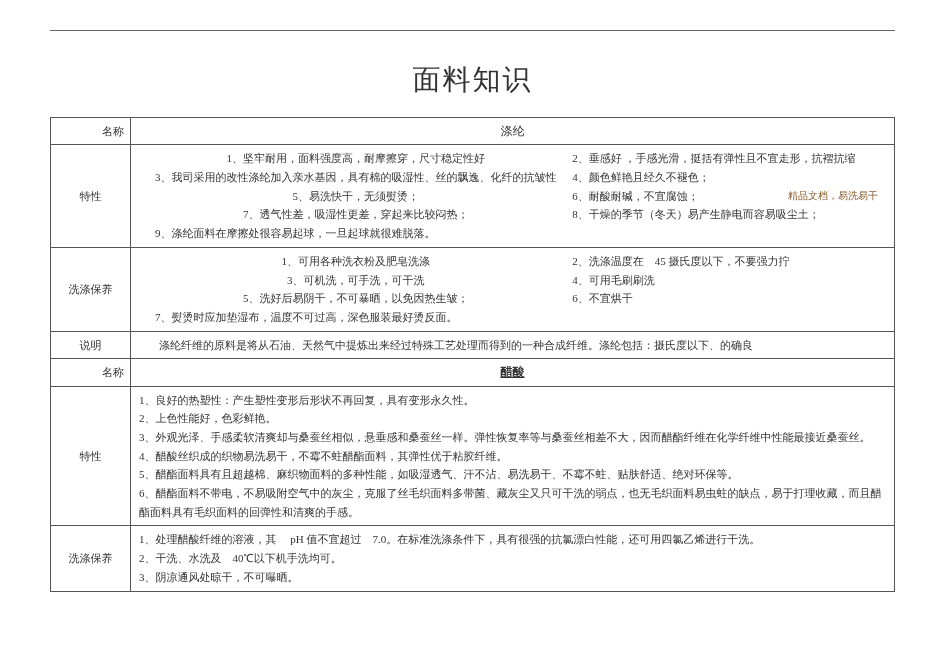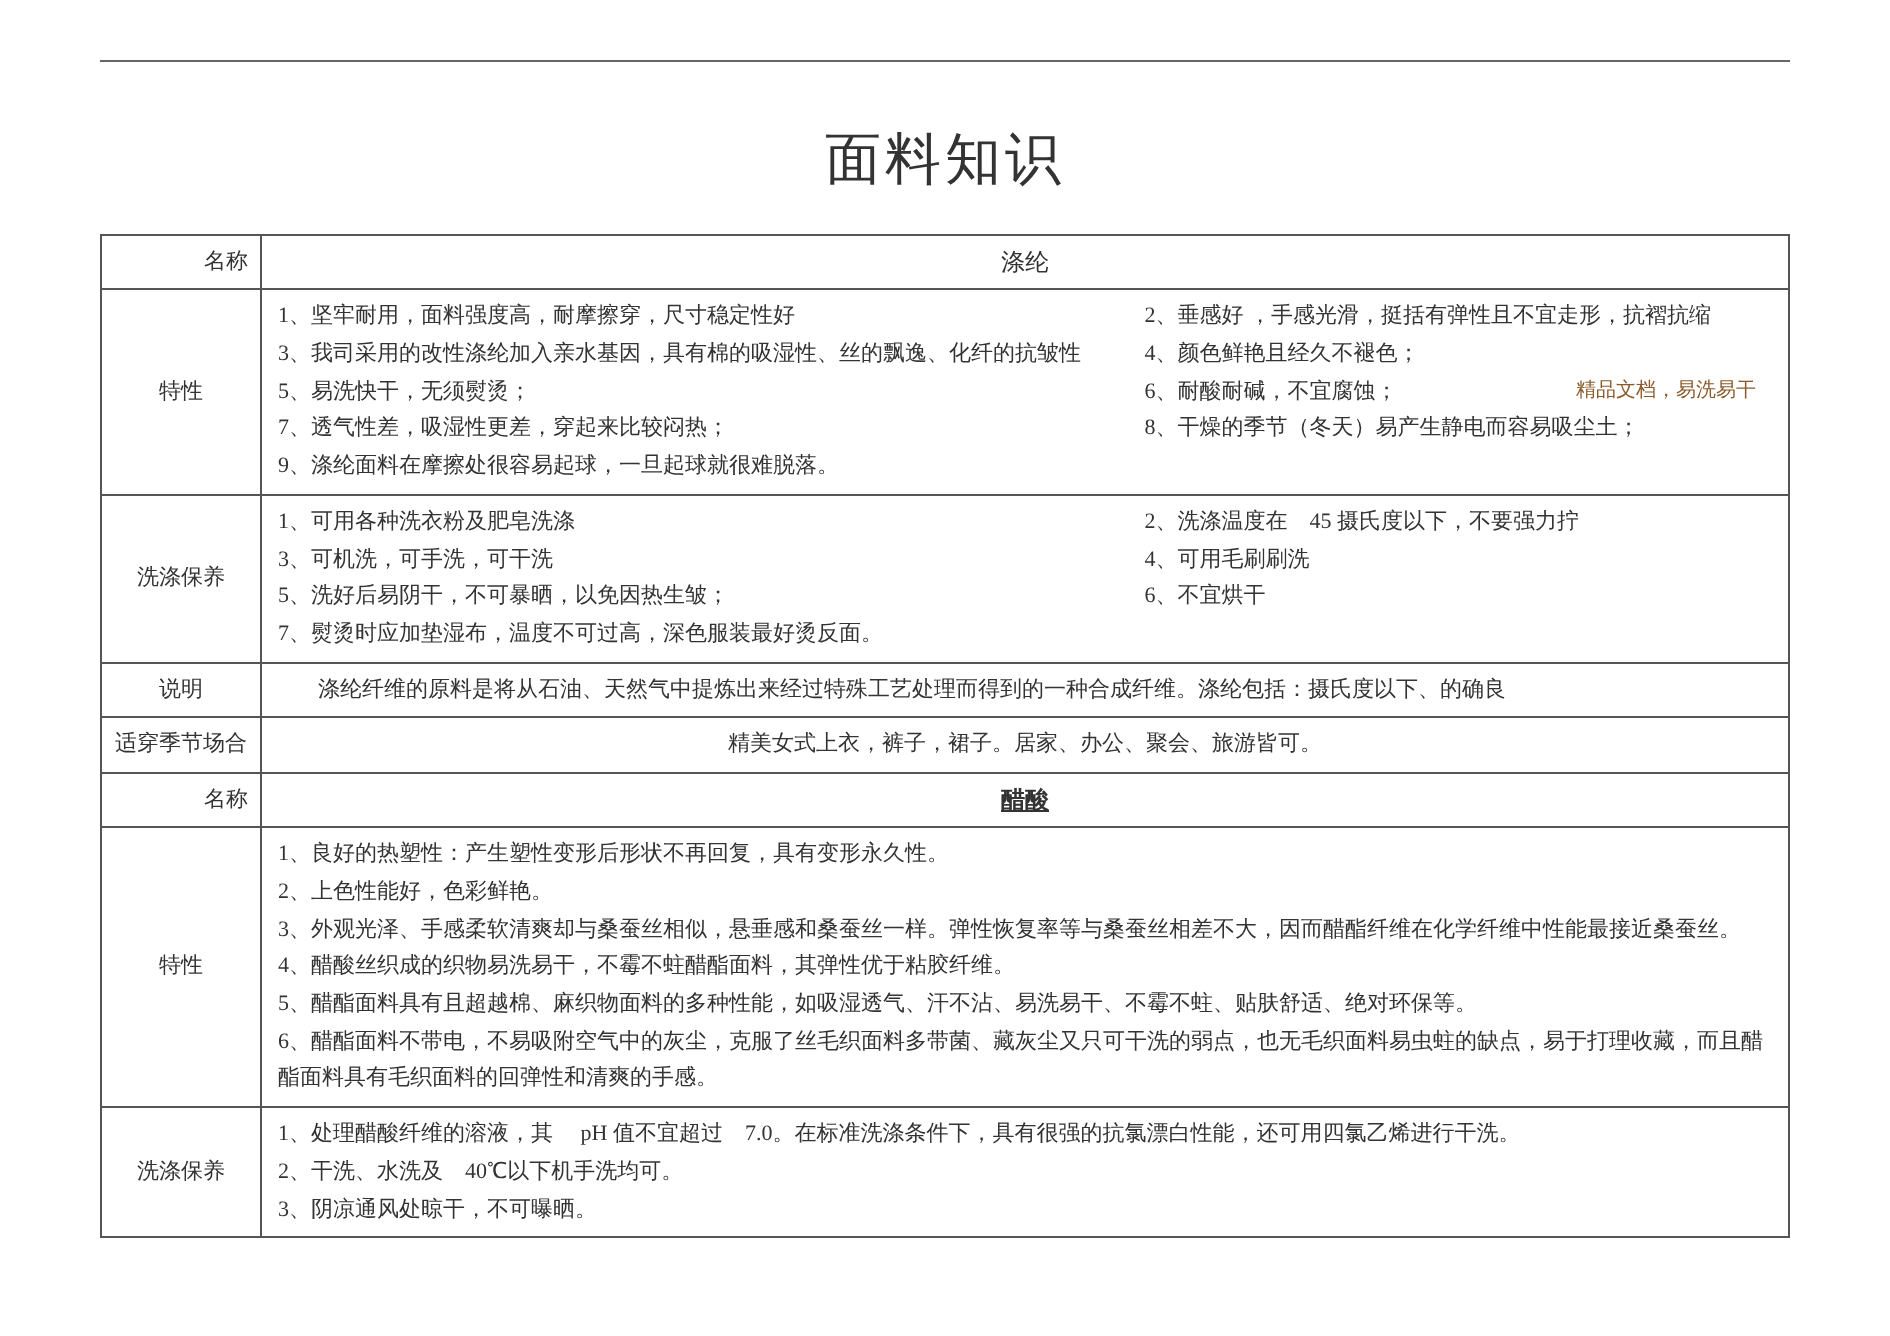--- a/index.html
+++ b/index.html
@@ -49,23 +49,23 @@
       font-size: 11px;
       padding: 4px 8px;
     }
     .row-line {
       display: flex;
       flex-wrap: wrap;
     }
     .seg {
       white-space: nowrap;
     }
-    .seg.left { flex: 0 0 58%; }
+    .seg.left { flex: 0 0 58%; text-align: center; }
     .seg.right { flex: 0 0 42%; }
-    .seg.full { flex: 0 0 100%; }
+    .seg.full { flex: 0 0 100%; margin-left: 16px; }
     .note-right {
       position: absolute;
       right: 8px;
       font-size: 10px;
       color: #8a5a2a;
     }
     .rel { position: relative; }
     .center-txt { text-align: center; }
     .bold { font-weight: bold; text-decoration: underline; }
   </style>
@@ -131,24 +131,20 @@
     </td>
   </tr>
 
   <tr>
     <td class="label-col">说明</td>
     <td class="content-cell">
       <span style="display:inline-block; padding-left:20px;">涤纶纤维的原料是将从石油、天然气中提炼出来经过特殊工艺处理而得到的一种合成纤维。涤纶包括：摄氏度以下、的确良</span>
     </td>
   </tr>
 
-  <tr>
-    <td class="label-col">适穿季节场合</td>
-    <td class="content-cell center-txt">精美女式上衣，裤子，裙子。居家、办公、聚会、旅游皆可。</td>
-  </tr>
 
   <tr>
     <td class="label-col header-name">名称</td>
     <td class="header-fabric bold">醋酸</td>
   </tr>
 
   <tr>
     <td class="label-col">特性</td>
     <td class="content-cell">
       <div>1、良好的热塑性：产生塑性变形后形状不再回复，具有变形永久性。</div>

